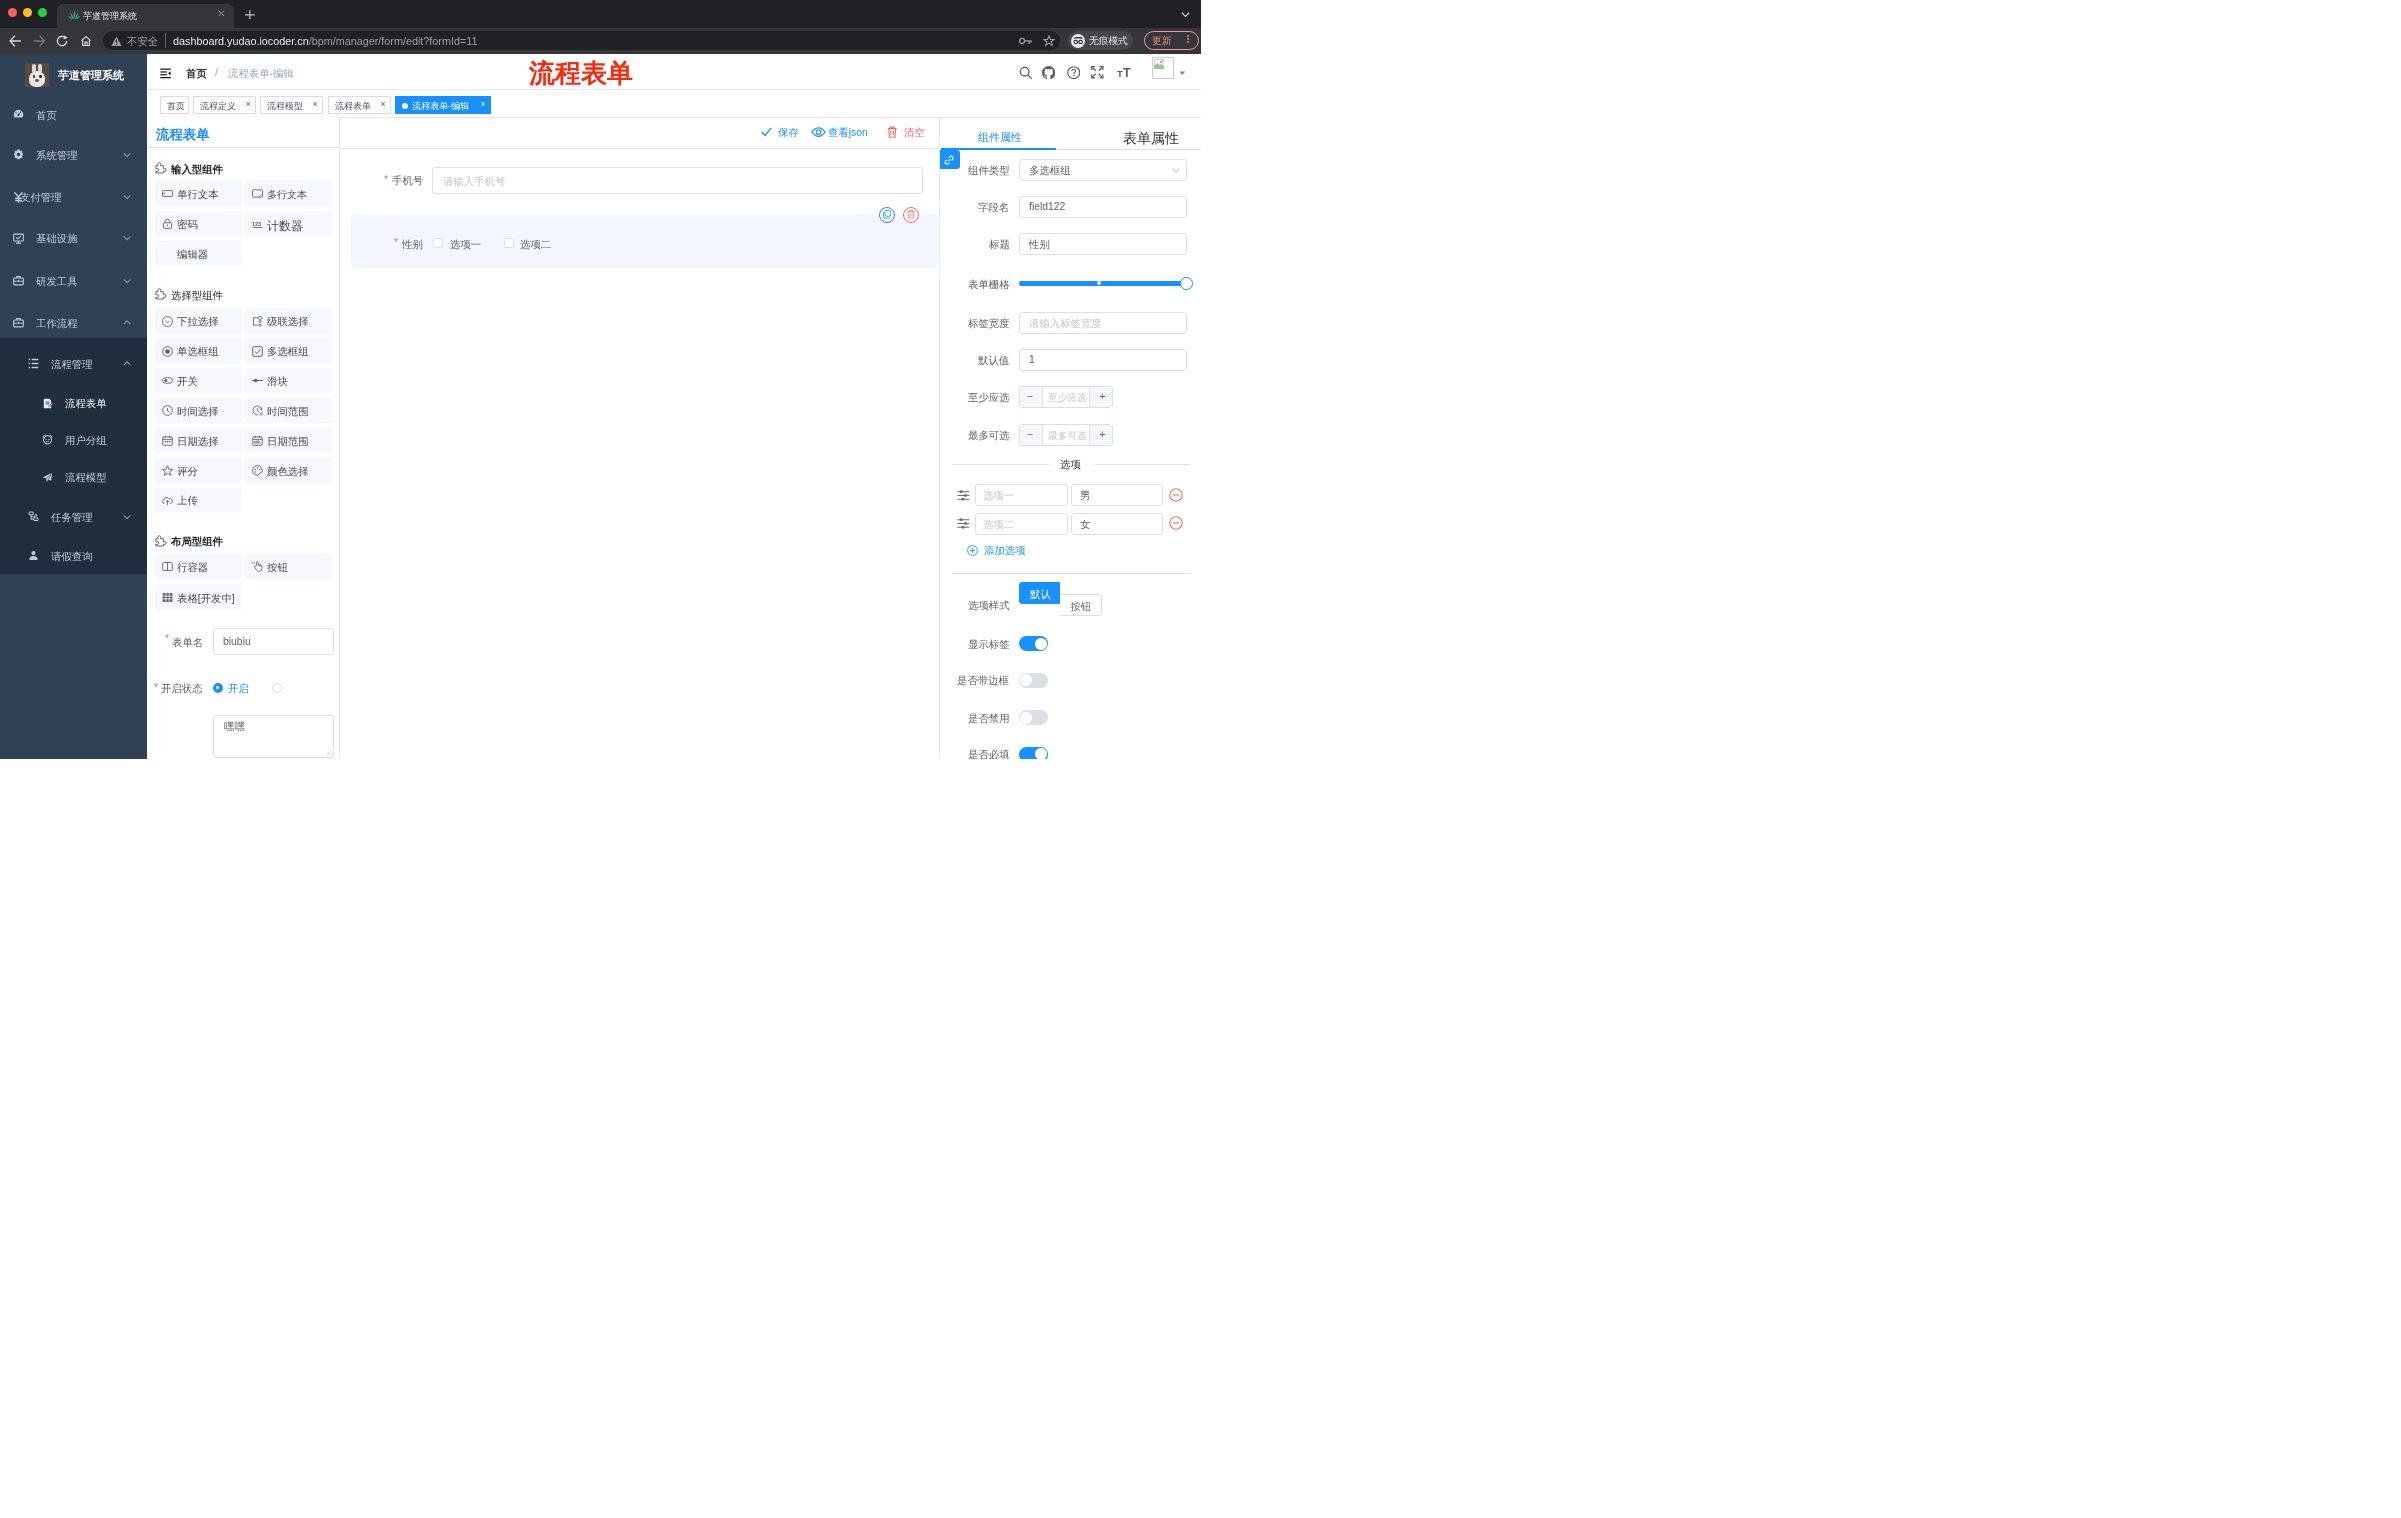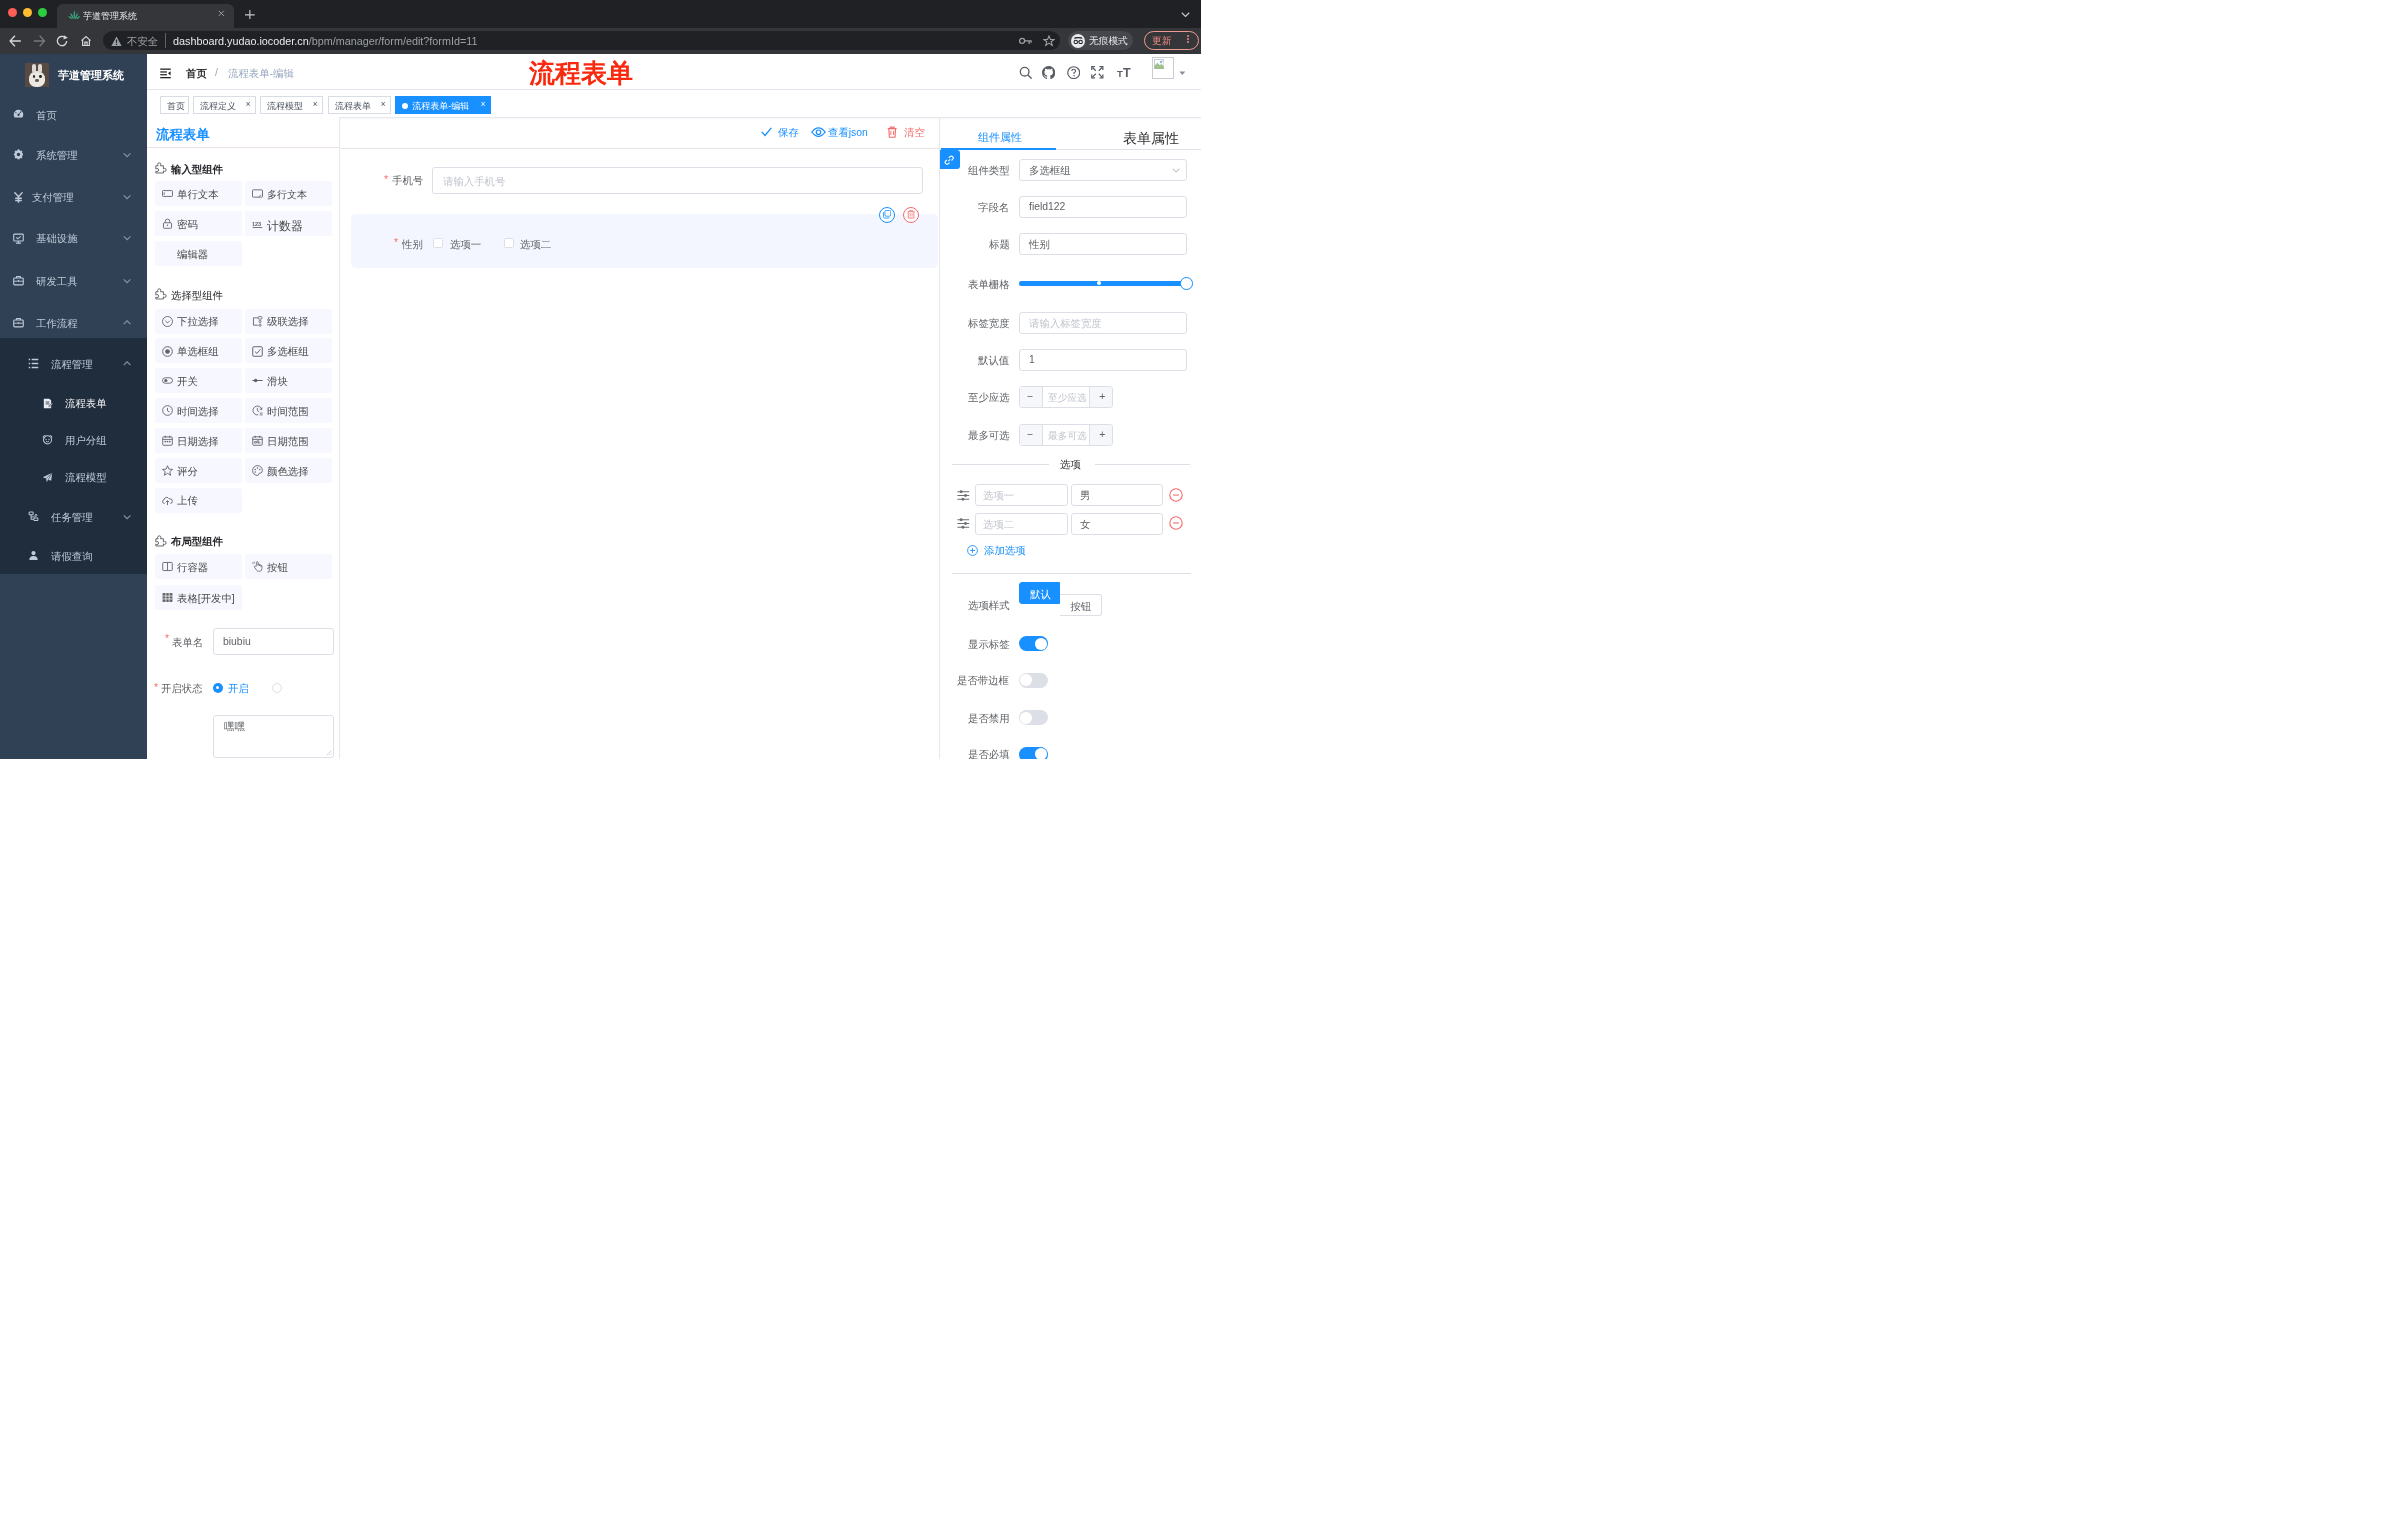--- a/index.html
+++ b/index.html
@@ -103,21 +103,21 @@
     <path d="M7.5 0.5 L9 1 L9.5 2.6 L11.4 2 L12.9 3.8 L12 5.4 L13.6 6.3 L13.6 8.6 L12 9.5 L12.9 11.2 L11.4 13 L9.5 12.4 L9 14 L6 14 L5.5 12.4 L3.6 13 L2.1 11.2 L3 9.5 L1.4 8.6 L1.4 6.3 L3 5.4 L2.1 3.8 L3.6 2 L5.5 2.6 L6 1 Z" fill="#bfcbd9"></path>
     <circle cx="7.5" cy="7.5" r="2.4" fill="#304156"></circle>
   </svg>
 <span class="abs" style="left:36px;top:149px;font-size:10.4px;color:#bfcbd9;white-space:nowrap;">系统管理</span>
 <svg class="abs" style="left:123px;top:153px" width="8.2" height="4.5" viewBox="0 0 11 6">
     <path d="M1 0.5 L5.5 5 L10 0.5" stroke="#8b96a5" stroke-width="1.4" fill="none"></path>
   </svg>
 <svg class="abs" style="left:13px;top:192px" width="11" height="11" viewBox="0 0 15 15">
     <path d="M2 0.5 L7.5 6.5 L13 0.5 M7.5 6.5 V14.5 M3 8.5 H12 M3 11.5 H12" stroke="#bfcbd9" stroke-width="2" fill="none"></path>
   </svg>
-<span class="abs" style="left:32px;top:191px;font-size:10.4px;color:#bfcbd9;white-space:nowrap;">支付管理</span>
+<span class="abs" style="left:20px;top:191px;font-size:10.4px;color:#bfcbd9;white-space:nowrap;">支付管理</span>
 <svg class="abs" style="left:123px;top:195px" width="8.2" height="4.5" viewBox="0 0 11 6">
     <path d="M1 0.5 L5.5 5 L10 0.5" stroke="#8b96a5" stroke-width="1.4" fill="none"></path>
   </svg>
 <svg class="abs" style="left:13px;top:233px" width="11" height="11" viewBox="0 0 15 15">
     <rect x="1" y="1.5" width="13" height="9.5" rx="1.2" fill="none" stroke="#bfcbd9" stroke-width="1.5"></rect>
     <path d="M4.5 6 L6.5 8 L10.5 4.5" stroke="#bfcbd9" stroke-width="1.4" fill="none"></path>
     <path d="M7.5 11 V13.5 M4 13.8 H11" stroke="#bfcbd9" stroke-width="1.5"></path>
   </svg>
 <span class="abs" style="left:36px;top:232px;font-size:10.4px;color:#bfcbd9;white-space:nowrap;text-align:center;">基础设施</span>
 <svg class="abs" style="left:123px;top:236px" width="8.2" height="4.5" viewBox="0 0 11 6">

